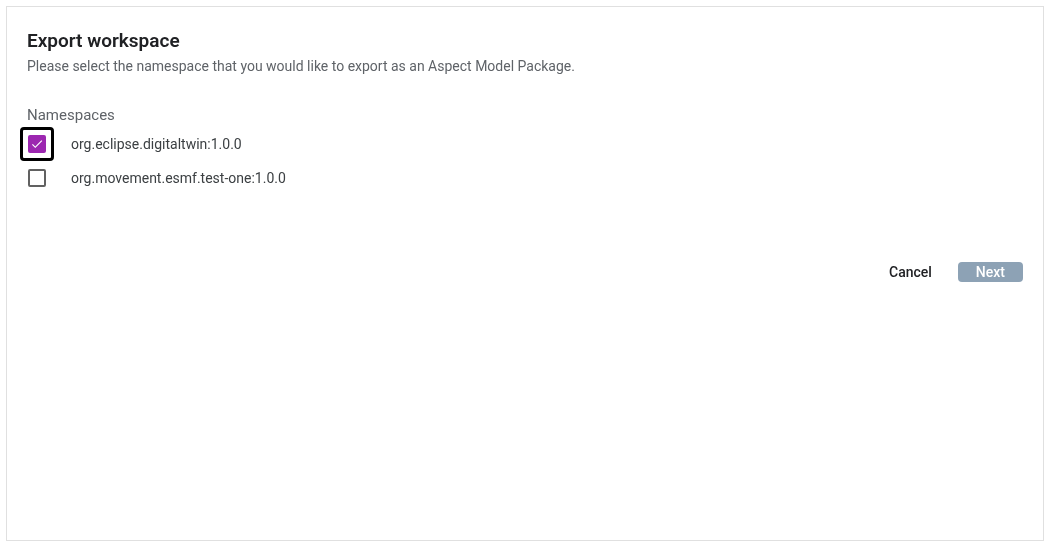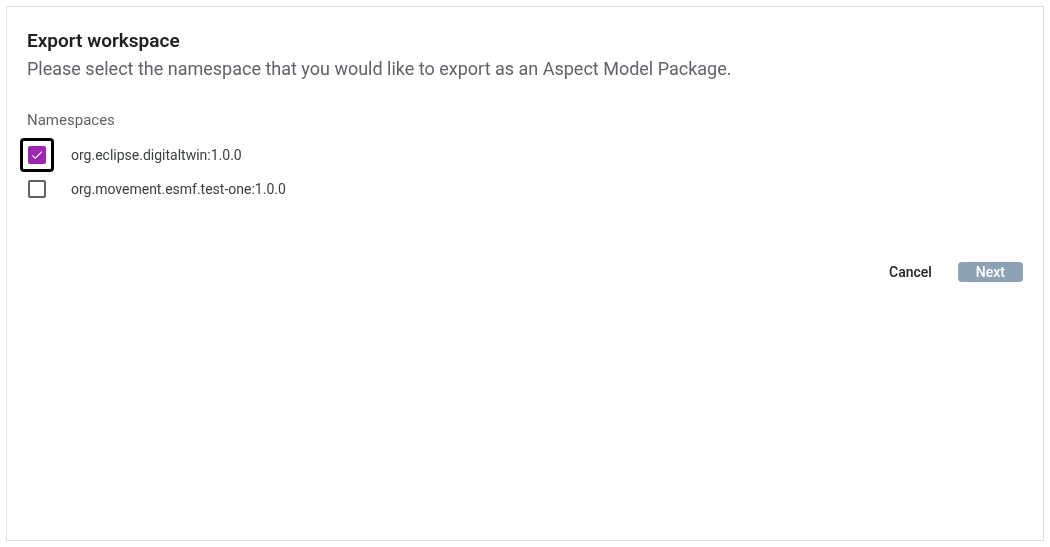--- a/index.html
+++ b/index.html
@@ -28,28 +28,28 @@
       padding: 22px 20px 0 20px;
       flex: 1;
     }
     .title {
       font-size: 19px;
       font-weight: 600;
       color: #202124;
       margin-bottom: 6px;
     }
     .subtitle {
-      font-size: 18px;
+      font-size: 14px;
       color: #5f6368;
       margin-bottom: 32px;
     }
     .section-label {
       font-size: 15px;
       color: #5f6368;
-      margin-bottom: 16px;
+      margin-bottom: 10px;
     }
     .list {
       display: flex;
       flex-direction: column;
       gap: 14px;
     }
     .list-item {
       display: flex;
       align-items: center;
       gap: 24px;

